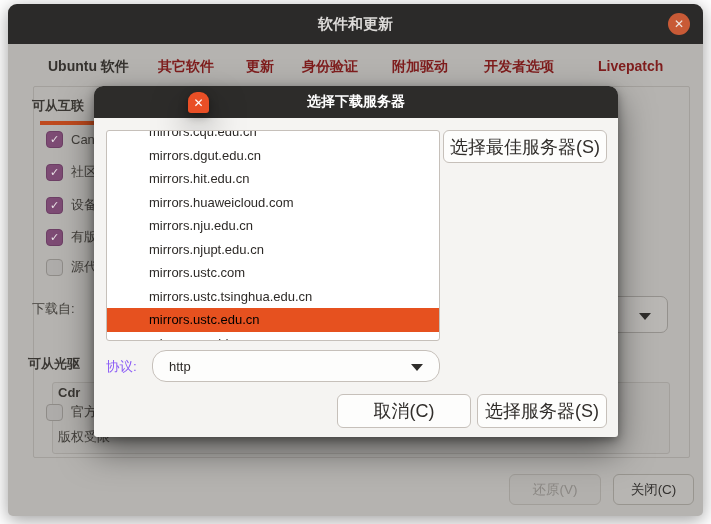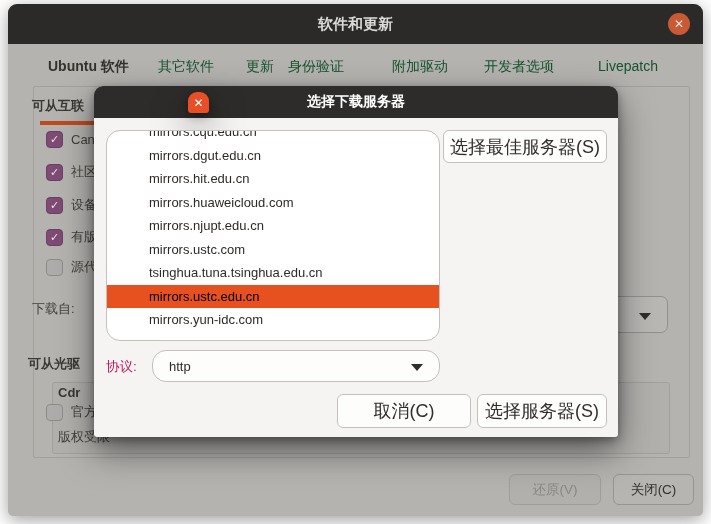--- a/index.html
+++ b/index.html
@@ -14,21 +14,21 @@
     border-radius:9px 9px 0 0;display:flex;align-items:center;justify-content:center;}
   .titlebar .title{color:#dcdad8;font-size:15px;font-weight:bold;}
   .wm-close{position:absolute;right:13px;top:9px;width:22px;height:22px;border-radius:50%;
     display:flex;align-items:center;justify-content:center;color:#efe6e2;font-size:12px;
     font-weight:bold;line-height:1;}
   .wm-close.main{background:#c85a36;}
   .wm-close.dialog{background:#e94f26;width:21px;height:21px;color:#ffffff;}
 
   
   .tabbar{position:absolute;left:0;top:40px;width:100%;height:46px;}
-  .tab{position:absolute;top:14px;font-size:14px;color:#14532d;white-space:nowrap;}
+  .tab{position:absolute;top:14px;font-size:14px;color:#7f1d1d;white-space:nowrap;font-weight:bold;}
   .tab.active{color:#35322e;font-weight:bold;}
   .tab-underline{position:absolute;left:32px;top:77px;width:138px;height:4px;background:#bf4a1e;}
 
   .notebook-frame{position:absolute;left:25px;top:82px;width:657px;height:372px;
     border:1px solid #a3a09c;border-radius:2px;}
 
   
   .sec-header{position:absolute;font-size:13px;font-weight:bold;color:#3a3733;white-space:nowrap;}
   .chk-row{position:absolute;display:flex;align-items:center;gap:8px;}
   .chk{width:17px;height:17px;border-radius:4px;display:flex;align-items:center;
@@ -55,31 +55,31 @@
   
   .dialog{position:absolute;left:94px;top:86px;width:524px;height:351px;background:#f5f4f2;
     border-radius:9px 9px 3px 3px;
     box-shadow:0 14px 34px rgba(0,0,0,.5),0 3px 10px rgba(0,0,0,.35);}
   .dialog .dtitlebar{position:absolute;left:0;top:0;width:100%;height:32px;background:#2d2c2a;
     border-radius:9px 9px 0 0;display:flex;align-items:center;justify-content:center;}
   .dialog .dtitle{color:#ffffff;font-size:14px;font-weight:bold;}
   .dialog .dclose{position:absolute;right:9px;top:6px;}
 
   .mirror-list{position:absolute;left:12px;top:44px;width:334px;height:211px;background:#ffffff;
-    border:1px solid #c6c0ba;border-radius:14px;overflow:hidden;}
+    border:1px solid #c6c0ba;border-radius:3px;overflow:hidden;}
   .mirror-rows{margin-top:-11px;}
   .mrow{height:23.5px;line-height:23.5px;padding-left:42px;font-size:13px;color:#2d2a27;
     white-space:nowrap;}
   .mrow.selected{background:#e6511f;color:#000000;}
 
   .btn-light{position:absolute;background:#fdfdfc;border:1px solid #c6c0ba;border-radius:6px;
     display:flex;align-items:center;justify-content:center;font-size:18px;color:#312e2b;}
   .best-btn{left:349px;top:44px;width:164px;height:33px;}
 
-  .proto-label{position:absolute;left:12px;top:272px;font-size:13.5px;color:#be185d;}
+  .proto-label{position:absolute;left:12px;top:272px;font-size:13.5px;color:#8b5cf6;}
   .proto-combo{position:absolute;left:58px;top:264px;width:288px;height:32px;background:#fdfdfc;
     border:1px solid #c6c0ba;border-radius:14px;display:flex;align-items:center;}
   .proto-combo .val{font-size:13px;color:#2d2a27;padding-left:16px;}
   .proto-combo .arr{position:absolute;right:16px;top:13px;width:0;height:0;
     border-left:6px solid transparent;border-right:6px solid transparent;border-top:7px solid #2f2d2b;}
 
   .cancel-btn{left:243px;top:308px;width:134px;height:34px;}
   .select-btn{left:383px;top:308px;width:130px;height:34px;}
 </style>
 </head>
@@ -93,21 +93,21 @@
       <span class="title">软件和更新</span>
       <span class="wm-close main">
         <span>✕</span>
       </span>
     </div>
 
     <div class="tabbar">
       <span class="tab active" style="left:40px">Ubuntu 软件</span>
       <span class="tab" style="left:150px">其它软件</span>
       <span class="tab" style="left:238px">更新</span>
-      <span class="tab" style="left:280px">身份验证</span>
+      <span class="tab" style="left:294px">身份验证</span>
       <span class="tab" style="left:384px">附加驱动</span>
       <span class="tab" style="left:476px">开发者选项</span>
       <span class="tab" style="left:590px">Livepatch</span>
       <span class="tab-underline"></span>
     </div>
 
     <div class="notebook-frame"></div>
 
     <span class="sec-header" style="left:24px;top:93px">可从互联</span>
 
@@ -173,23 +173,24 @@
         <span>✕</span>
       </span>
     </div>
 
     <div class="mirror-list">
       <div class="mirror-rows">
           <div class="mrow">mirrors.cqu.edu.cn</div>
           <div class="mrow">mirrors.dgut.edu.cn</div>
           <div class="mrow">mirrors.hit.edu.cn</div>
           <div class="mrow">mirrors.huaweicloud.com</div>
+          <div class="mrow">mirrors.nju.edu.cn</div>
           <div class="mrow">mirrors.njupt.edu.cn</div>
           <div class="mrow">mirrors.ustc.com</div>
-          <div class="mrow">tsinghua.tuna.tsinghua.edu.cn</div>
+          <div class="mrow">mirrors.ustc.tsinghua.edu.cn</div>
           <div class="mrow selected">mirrors.ustc.edu.cn</div>
           <div class="mrow">mirrors.yun-idc.com</div>
         </div>
     </div>
 
     <div class="btn-light best-btn">
       <span>选择最佳服务器(S)</span>
     </div>
 
     <span class="proto-label">协议:</span>

